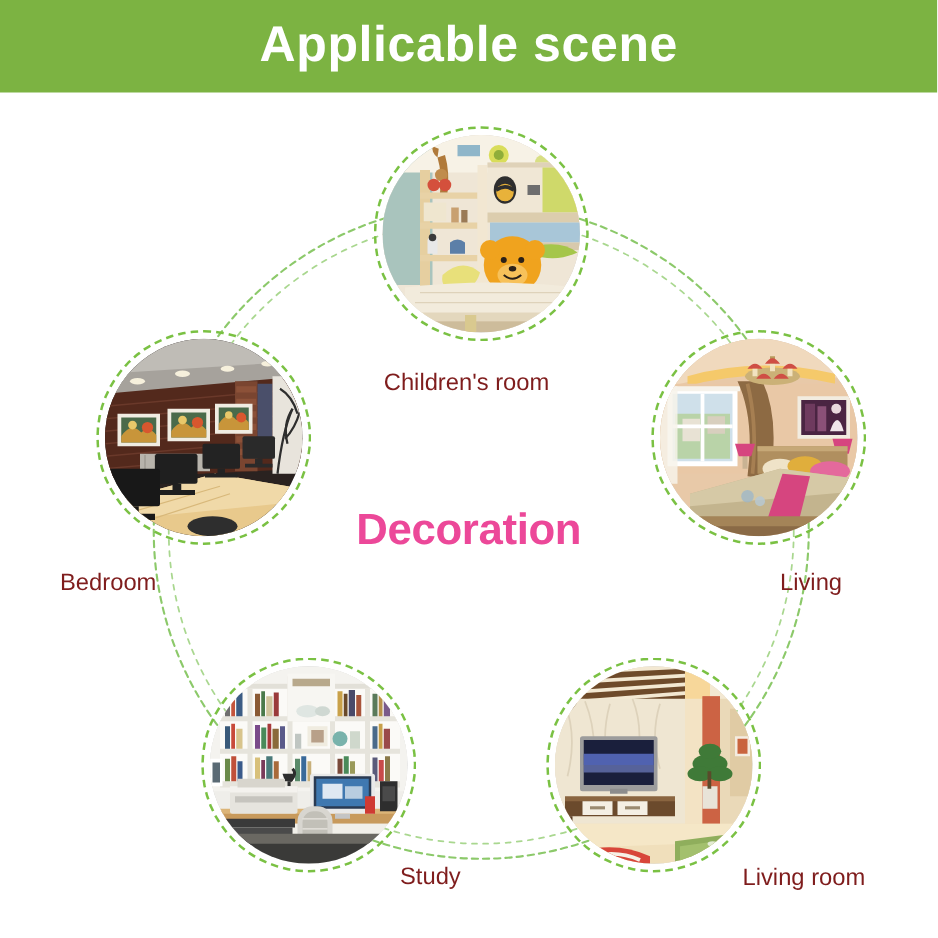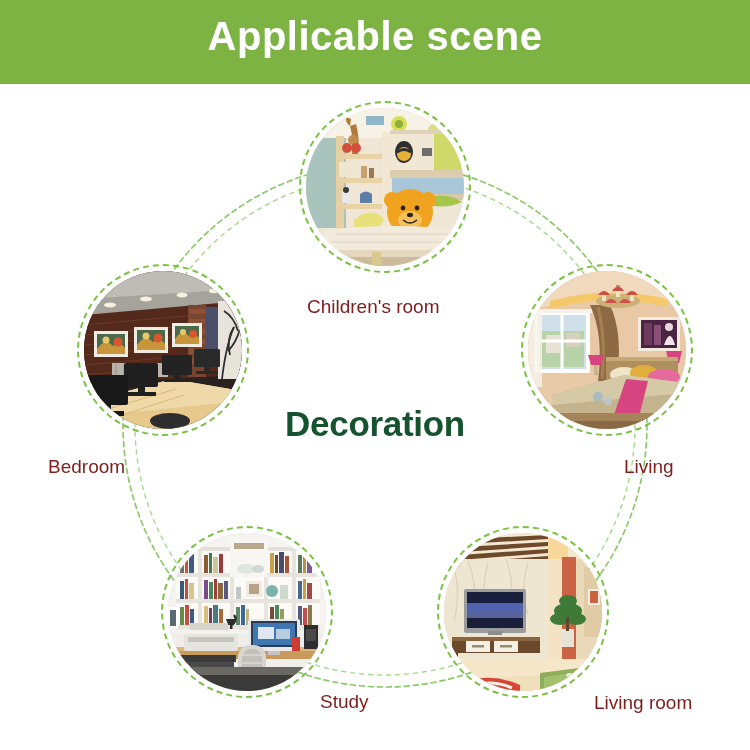--- a/index.html
+++ b/index.html
@@ -21,21 +21,21 @@
     background: #ffffff;
     overflow: hidden;
   }
 
   
   #header {
     position: absolute;
     left: 0;
     top: 0;
     width: 750px;
-    height: 84px;
+    height: 74px;
     background: #7cb342;
     box-sizing: border-box;
   }
   #header-title {
     position: absolute;
     left: 0;
     top: 0;
     width: 750px;
     height: 74px;
     line-height: 72px;
@@ -67,21 +67,21 @@
   
   #center-label {
     position: absolute;
     left: 175px;
     top: 330px;
     width: 400px;
     text-align: center;
     font-family: "Liberation Sans", sans-serif;
     font-weight: bold;
     font-size: 35px;
-    color: #14532d;
+    color: #ec4899;
     letter-spacing: -0.3px;
     white-space: nowrap;
   }
 
   
   .node {
     position: absolute;
     width: 172px;
     height: 172px;
   }

